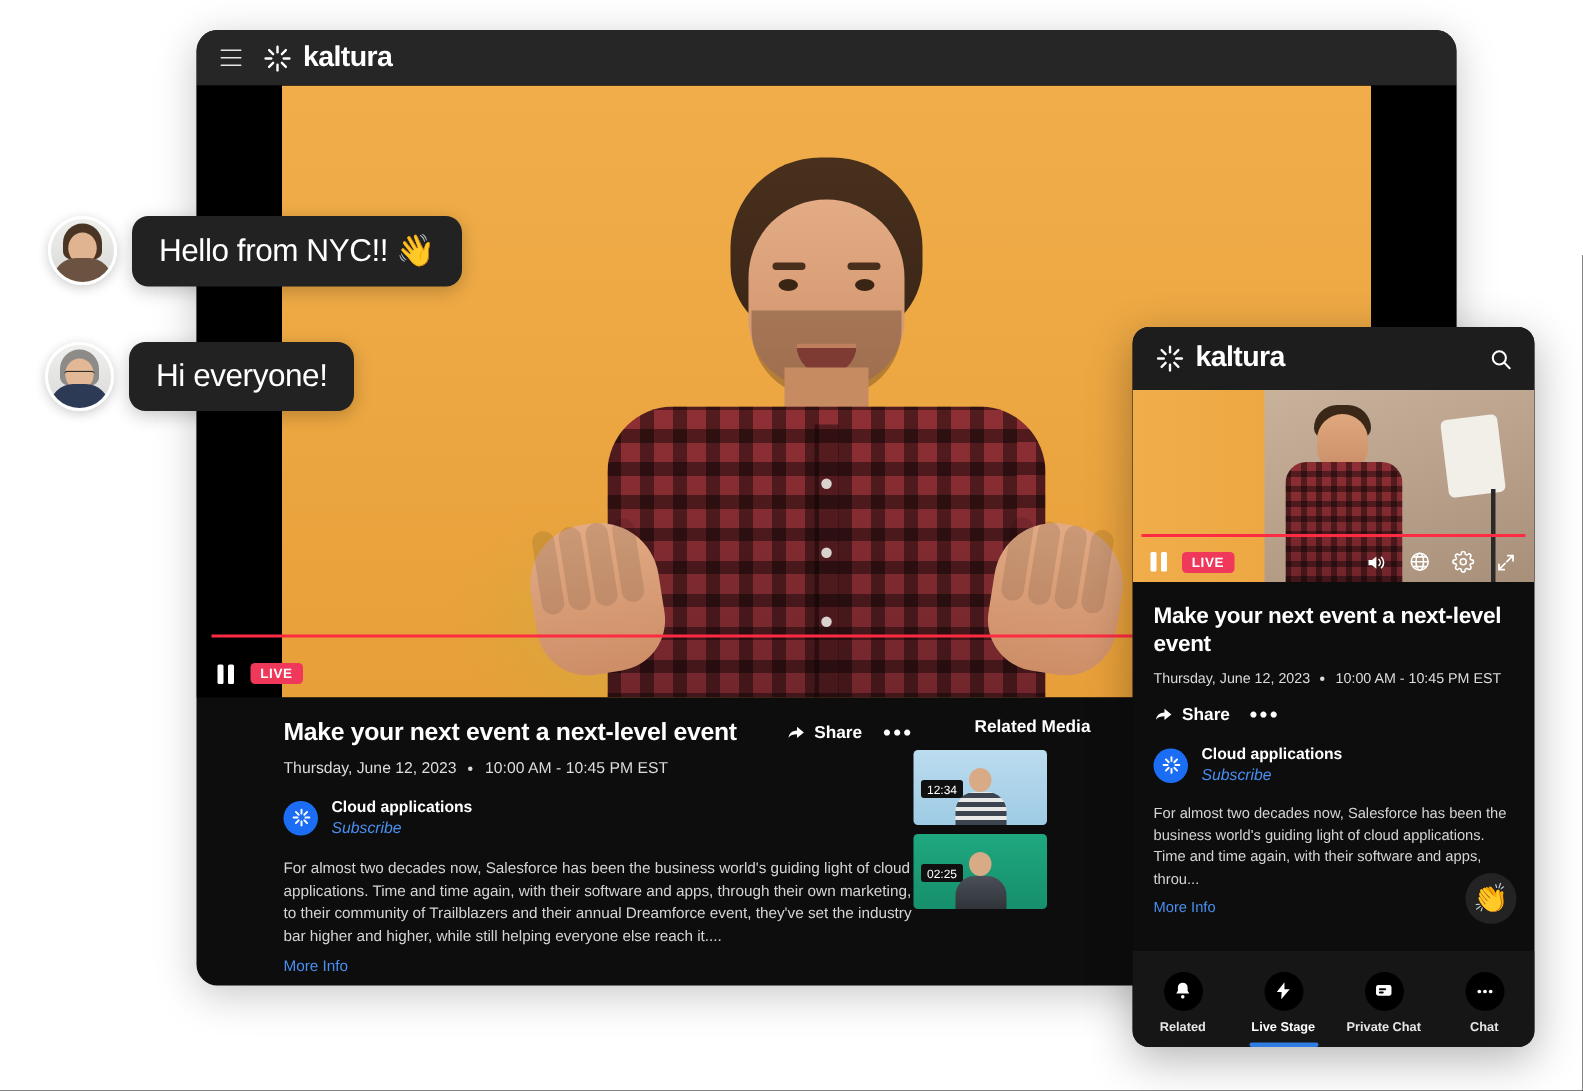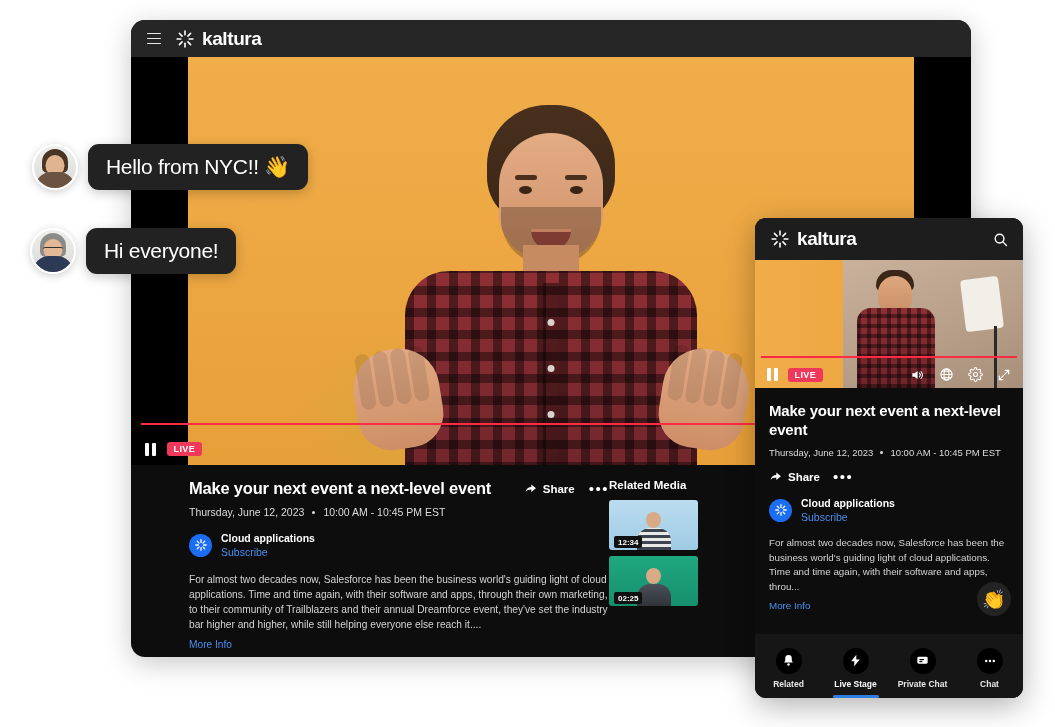--- a/index.html
+++ b/index.html
@@ -160,35 +160,35 @@
 
   .meta-row { color:#dcdcdc; font-size:10.5px; margin-top:8px; display:flex; align-items:center; gap:8px; }
   .meta-dot { width:3px; height:3px; border-radius:50%; background:#dcdcdc; display:inline-block; }
 
   .channel-row { display:flex; align-items:center; gap:9px; margin-top:14px; }
   .chan-avatar {
     width:23px; height:23px; border-radius:50%; background:#1b6ef3;
     display:flex; align-items:center; justify-content:center; flex:0 0 auto;
   }
   .chan-name { color:#fff; font-size:10.5px; font-weight:700; }
-  .chan-sub { color:#4a8ff0; font-size:10.5px; margin-top:2px; cursor:pointer; }
+  .chan-sub { color:#4a8ff0; font-size:10.5px; margin-top:2px; cursor:pointer;font-style:italic; }
 
   .desc { color:#d4d4d4; font-size:10.2px; line-height:15px; margin-top:14px; }
   .more-info { color:#4a8ff0; font-size:10.2px; margin-top:7px; cursor:pointer; }
 
   
   .related { width: 118px; padding-left: 0; }
-  .related-h { color:#fff; font-size:11.5px; font-weight:700; margin-bottom:9px; }
+  .related-h { color:#fff; font-size:11.5px; font-weight:700; margin-bottom:9px;text-align:right; }
   .thumb {
     width:89px; height:50px; border-radius:3px; margin-bottom:6px;
     position:relative; overflow:hidden; cursor:pointer;
   }
   .thumb .dur {
-    position:absolute; left:5px; bottom:2px;
-    background:#101010; color:#fff; font-size:8px; font-weight:700;
+    position:absolute; left:5px; bottom:18px;
+    background:#101010; color:#fff; font-size:8px; font-weight:400;
     padding:1.5px 4px; border-radius:2px; z-index:3;
   }
   .th1 { background: linear-gradient(180deg,#bcdcef,#9ecbe4); }
   .th2 { background: linear-gradient(180deg,#f0252c,#d6191f); }
   .th3 { background: linear-gradient(180deg,#1fa87f,#168f6c); }
   .t-person { position:absolute; left:50%; transform:translateX(-50%); bottom:0; }
   .t-head { width:15px; height:16px; border-radius:50%; margin:0 auto; }
   .t-body { width:34px; height:22px; border-radius:13px 13px 0 0; }
   .t-laptop { position:absolute; left:12px; top:12px; width:38px; height:24px; background:#fff; border-radius:2px; }
   .t-laptop:after { content:''; position:absolute; left:50%; top:50%; transform:translate(-50%,-50%); width:9px; height:9px; border-radius:50%; background:#e02a30; }

